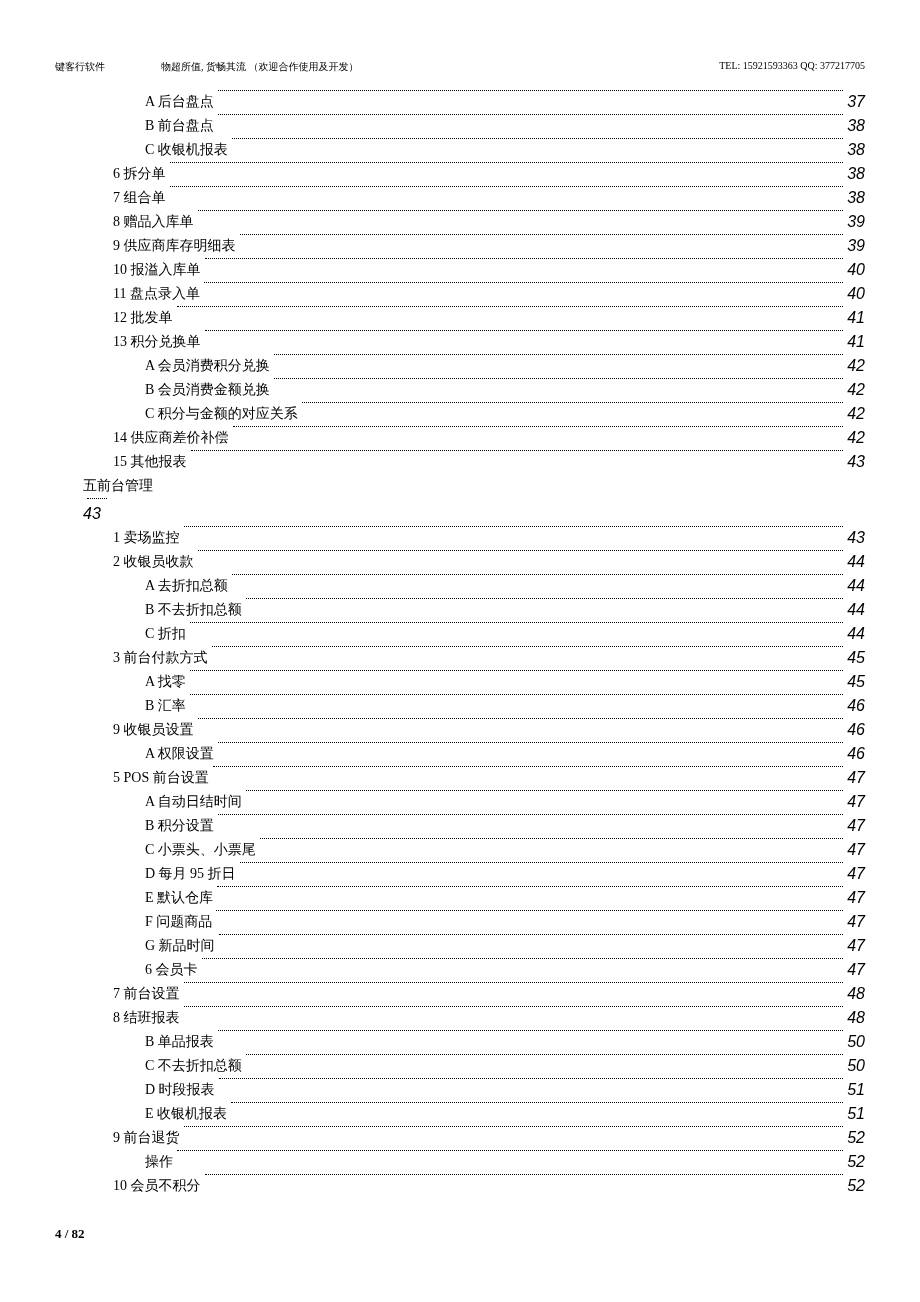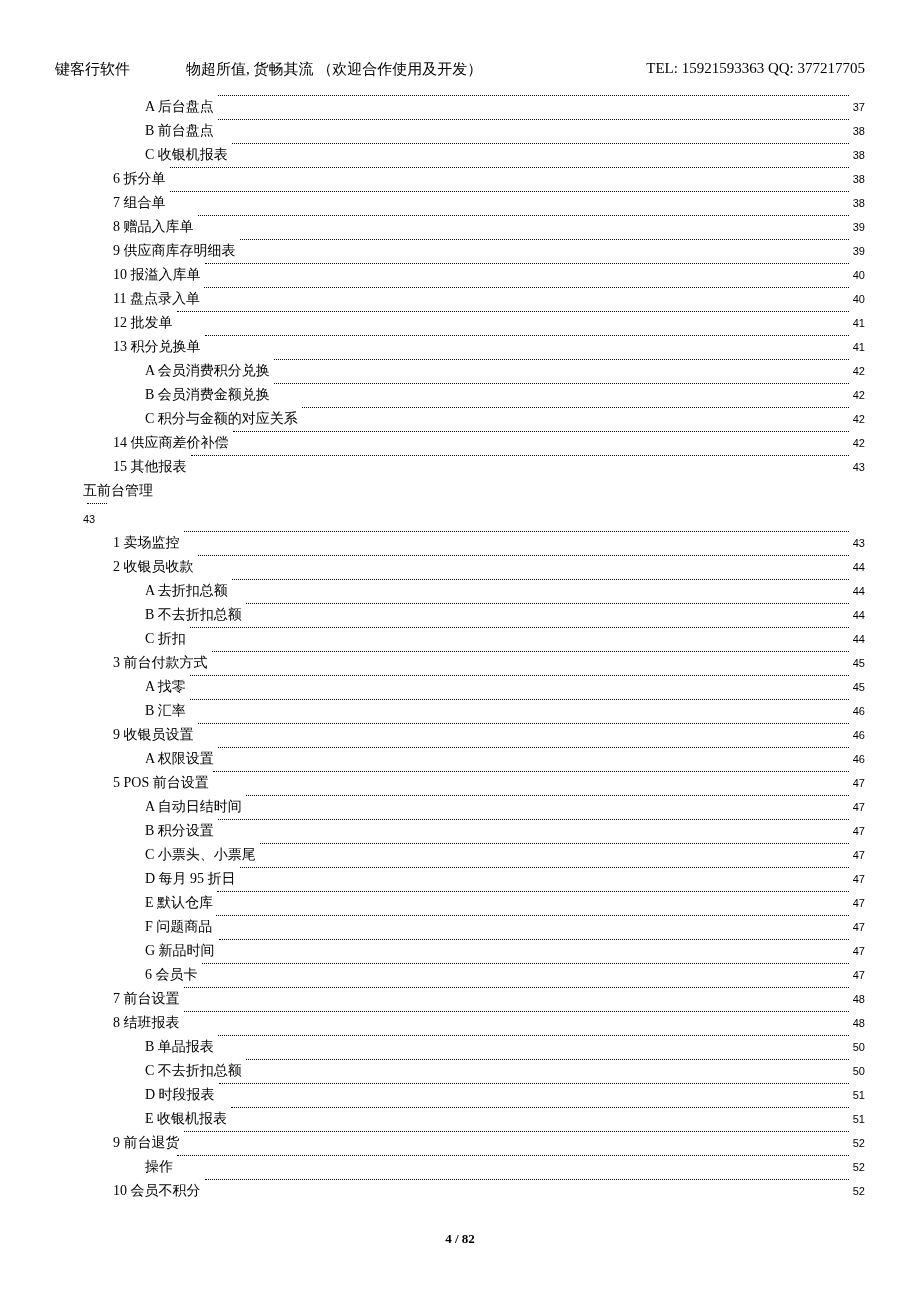--- a/index.html
+++ b/index.html
@@ -8,45 +8,46 @@
     color: #000;
     background: #fff;
     margin: 0;
     padding: 60px 55px 40px 55px;
     width: 920px;
     box-sizing: border-box;
   }
   .header {
     display: flex;
     justify-content: space-between;
-    font-size: 15px;
+    font-size: 10px;
     margin-bottom: 16px;
   }
   .header-left { display:flex; gap: 56px; }
   .toc-row {
     display: flex;
     align-items: flex-start;
     line-height: 24px;
     white-space: nowrap;
   }
   .lvl0 { margin-left: 28px; flex-direction: column; }
   .lvl1 { margin-left: 58px; }
   .lvl2 { margin-left: 90px; }
   .dots {
     flex: 1 1 auto;
     border-bottom: 1.5px dotted #000;
     margin: 0 4px 3px 4px;
     min-width: 20px;
   }
   .page-num {
     font-family: Arial, sans-serif;
-    font-size: 11px;
+    font-size: 16px;
+    font-style: italic;
   }
   .footer {
-    text-align: center;
+    text-align: left;
     font-size: 13px;
     font-weight: bold;
     margin-top: 28px;
   }
   .title { letter-spacing: 0; }
 </style>
 </head>
 <body>
 
 <div class="header">

